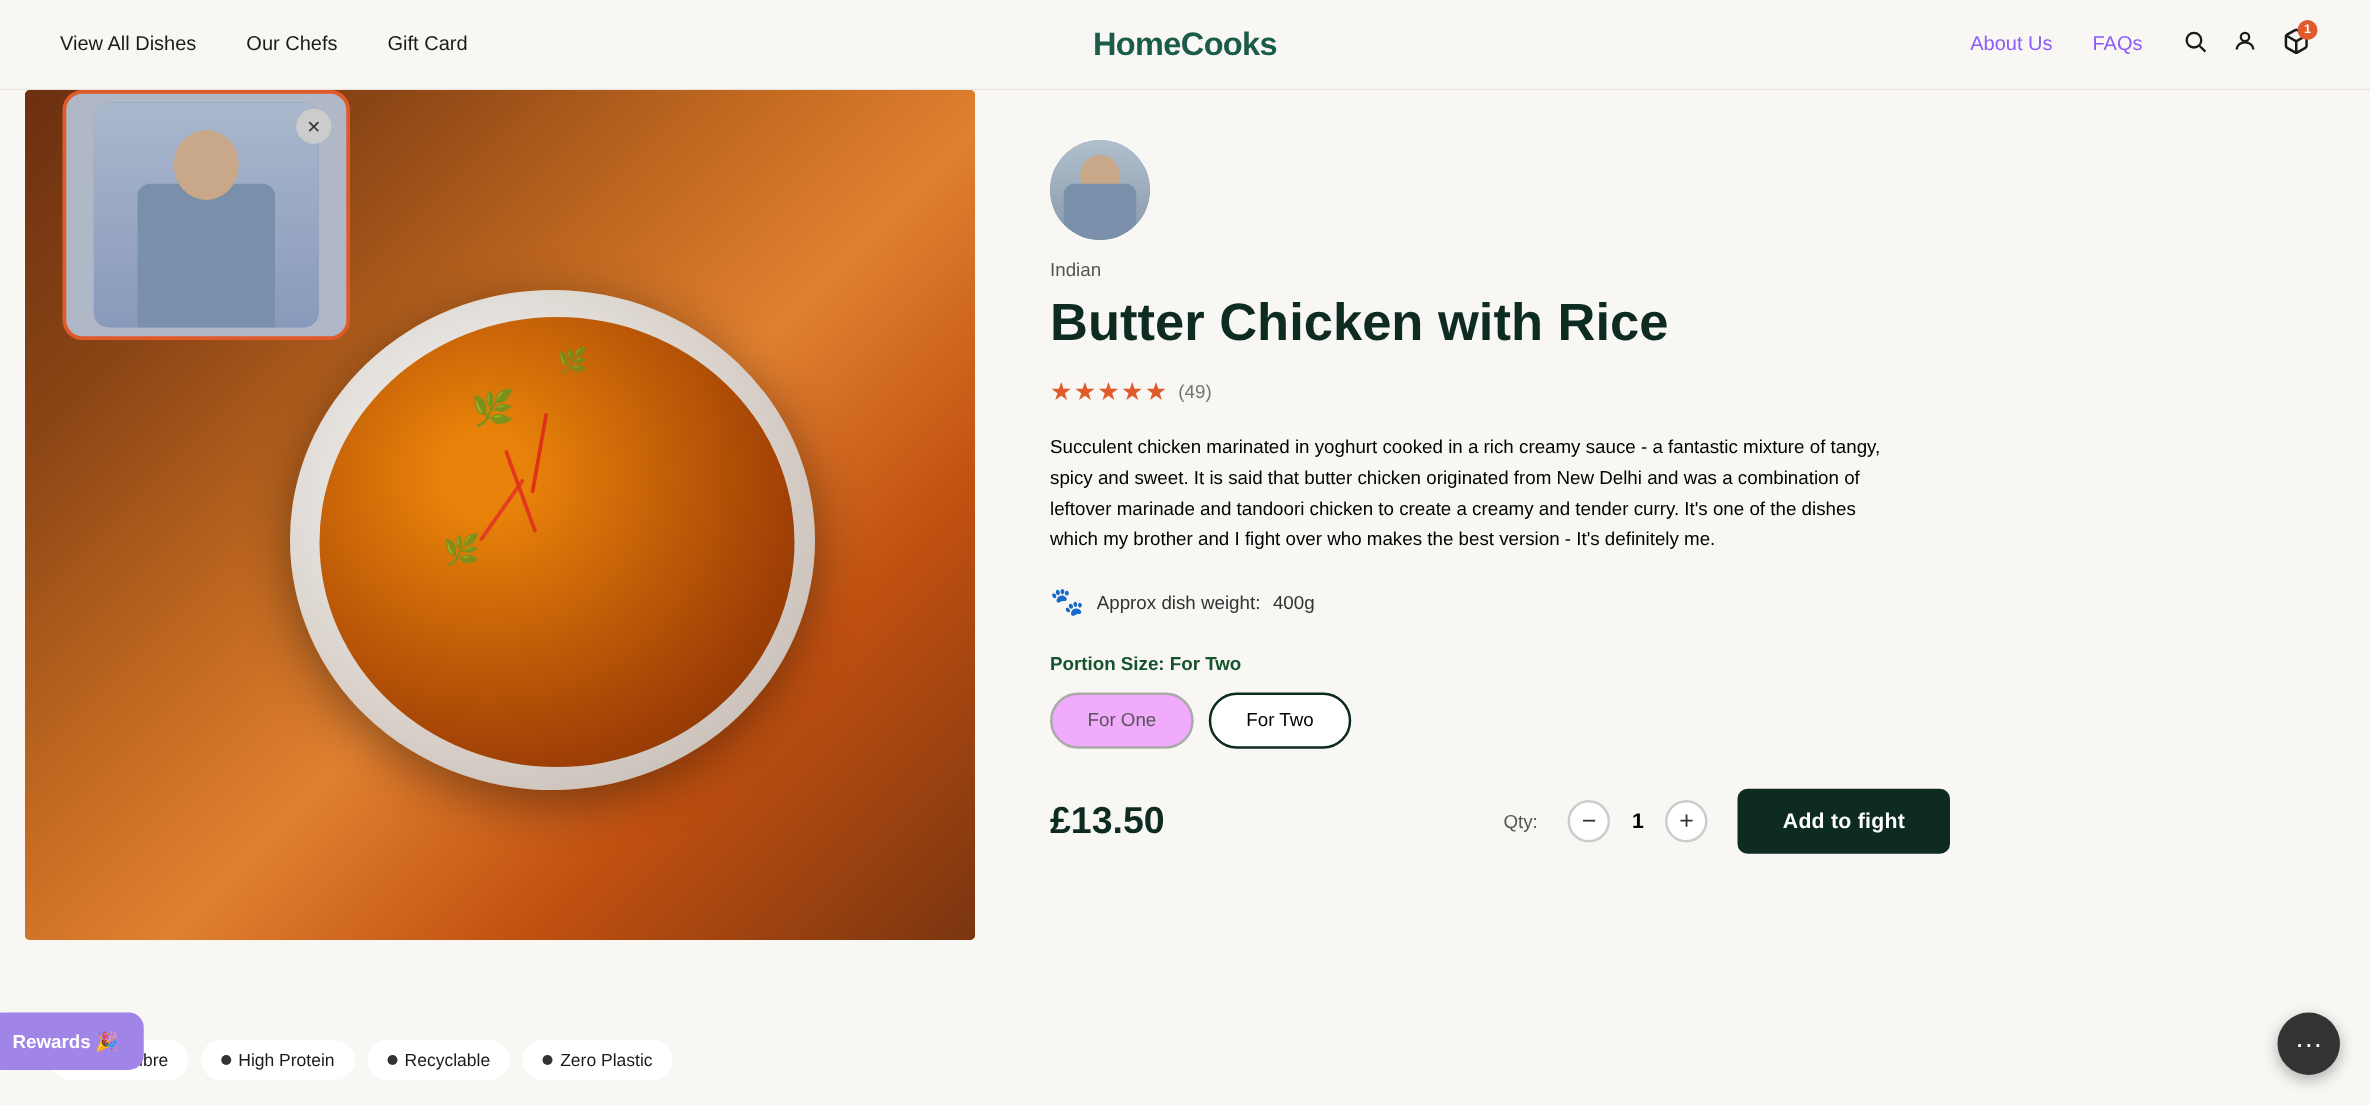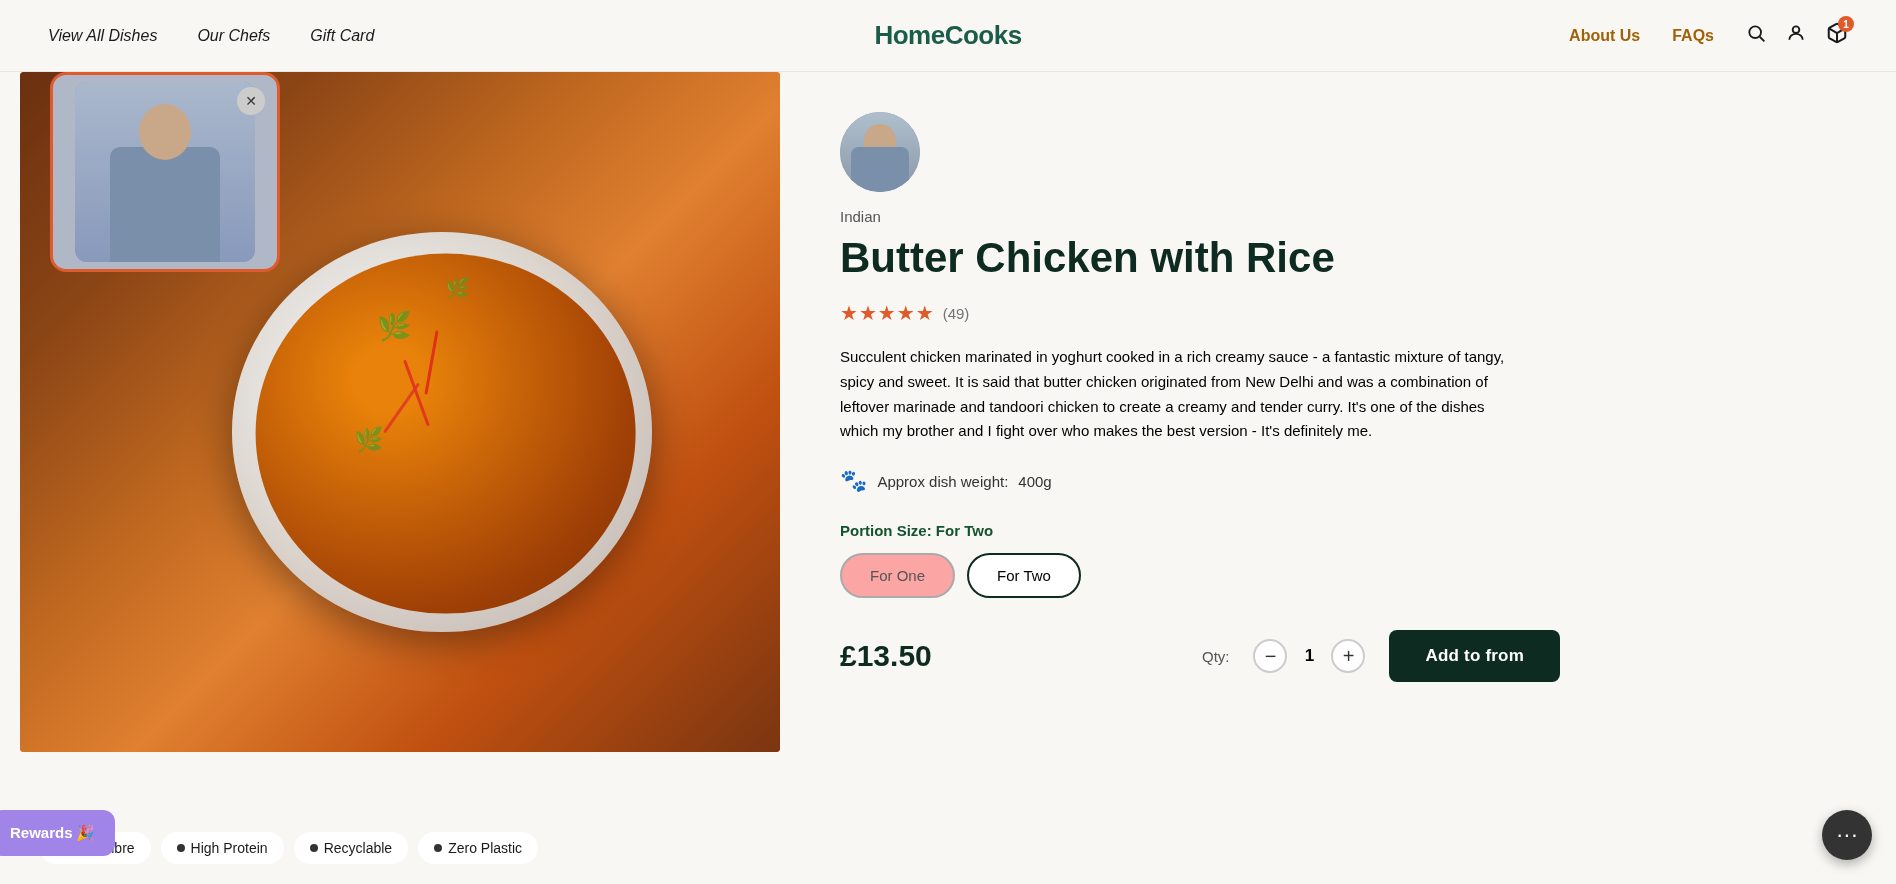--- a/index.html
+++ b/index.html
@@ -27,41 +27,40 @@
     .header-left {
       display: flex;
       gap: 40px;
       align-items: center;
     }
     .header-left a {
       text-decoration: none;
       color: #1a1a1a;
       font-size: 16px;
       font-weight: 500;
-      font-style: italic;
     }
     .header-logo {
       position: absolute;
       left: 50%;
       transform: translateX(-50%);
       font-size: 26px;
       font-weight: 700;
       color: #1a5c4a;
       letter-spacing: -0.5px;
     }
     .header-right {
       display: flex;
       gap: 32px;
       align-items: center;
     }
     .header-right a {
       text-decoration: none;
-      color: #a16207;
+      color: #8b5cf6;
       font-size: 16px;
-      font-weight: 700;
+      font-weight: 400;
     }
     .header-icons {
       display: flex;
       gap: 20px;
       align-items: center;
     }
     .header-icon-btn {
       background: none;
       border: none;
       cursor: pointer;
@@ -279,21 +278,21 @@
     }
     .portion-label span {
       font-weight: 600;
     }
     .portion-buttons {
       display: flex;
       gap: 12px;
     }
     .portion-btn {
       border: 2px solid #ec4899;
-      background: #fca5a5;
+      background: #f0abfc;
       border-radius: 24px;
       padding: 12px 28px;
       font-size: 15px;
       font-weight: 500;
       cursor: pointer;
       transition: all 0.15s;
     }
     .portion-btn.active {
       background: white;
       border-color: #0d2b20;
@@ -549,21 +548,21 @@
 
     <div class="purchase-row">
       <span class="product-price">£13.50</span>
       <div class="qty-add-row">
         <span class="qty-label">Qty:</span>
         <div class="qty-controls">
           <button class="qty-btn">−</button>
           <span class="qty-value">1</span>
           <button class="qty-btn">+</button>
         </div>
-        <button class="add-to-cart-btn">Add to from</button>
+        <button class="add-to-cart-btn">Add to fight</button>
       </div>
     </div>
 
 
   </div>
 </div>
 
 <button class="chat-btn">
   <span>···</span>
 </button>

